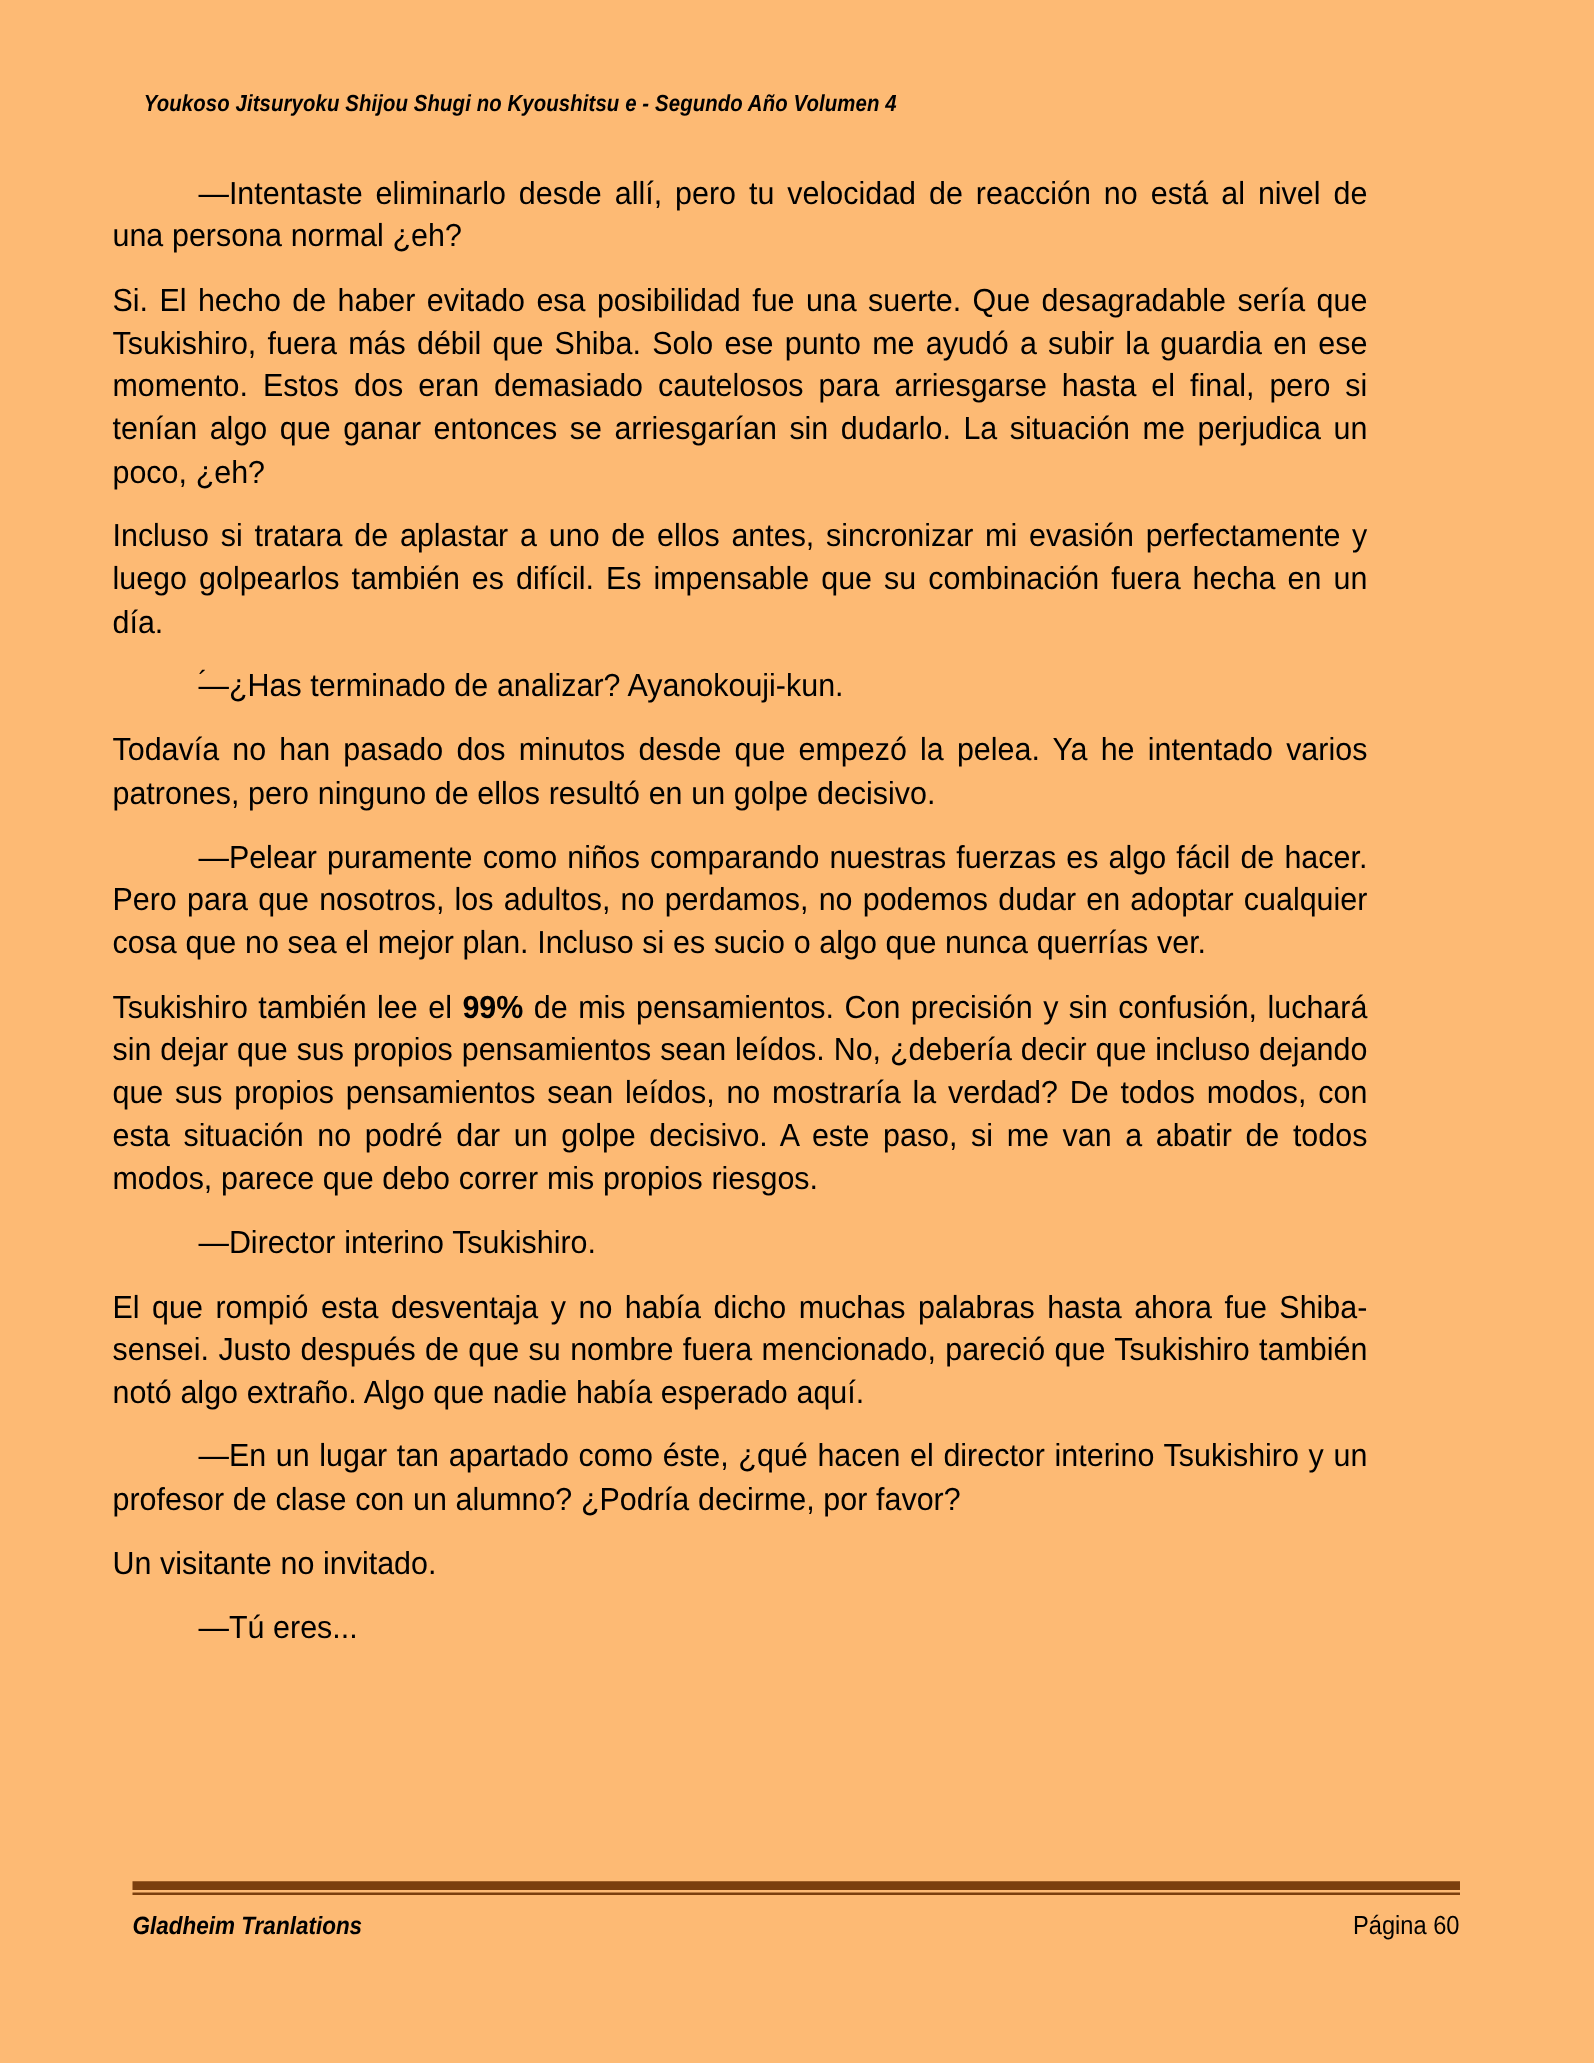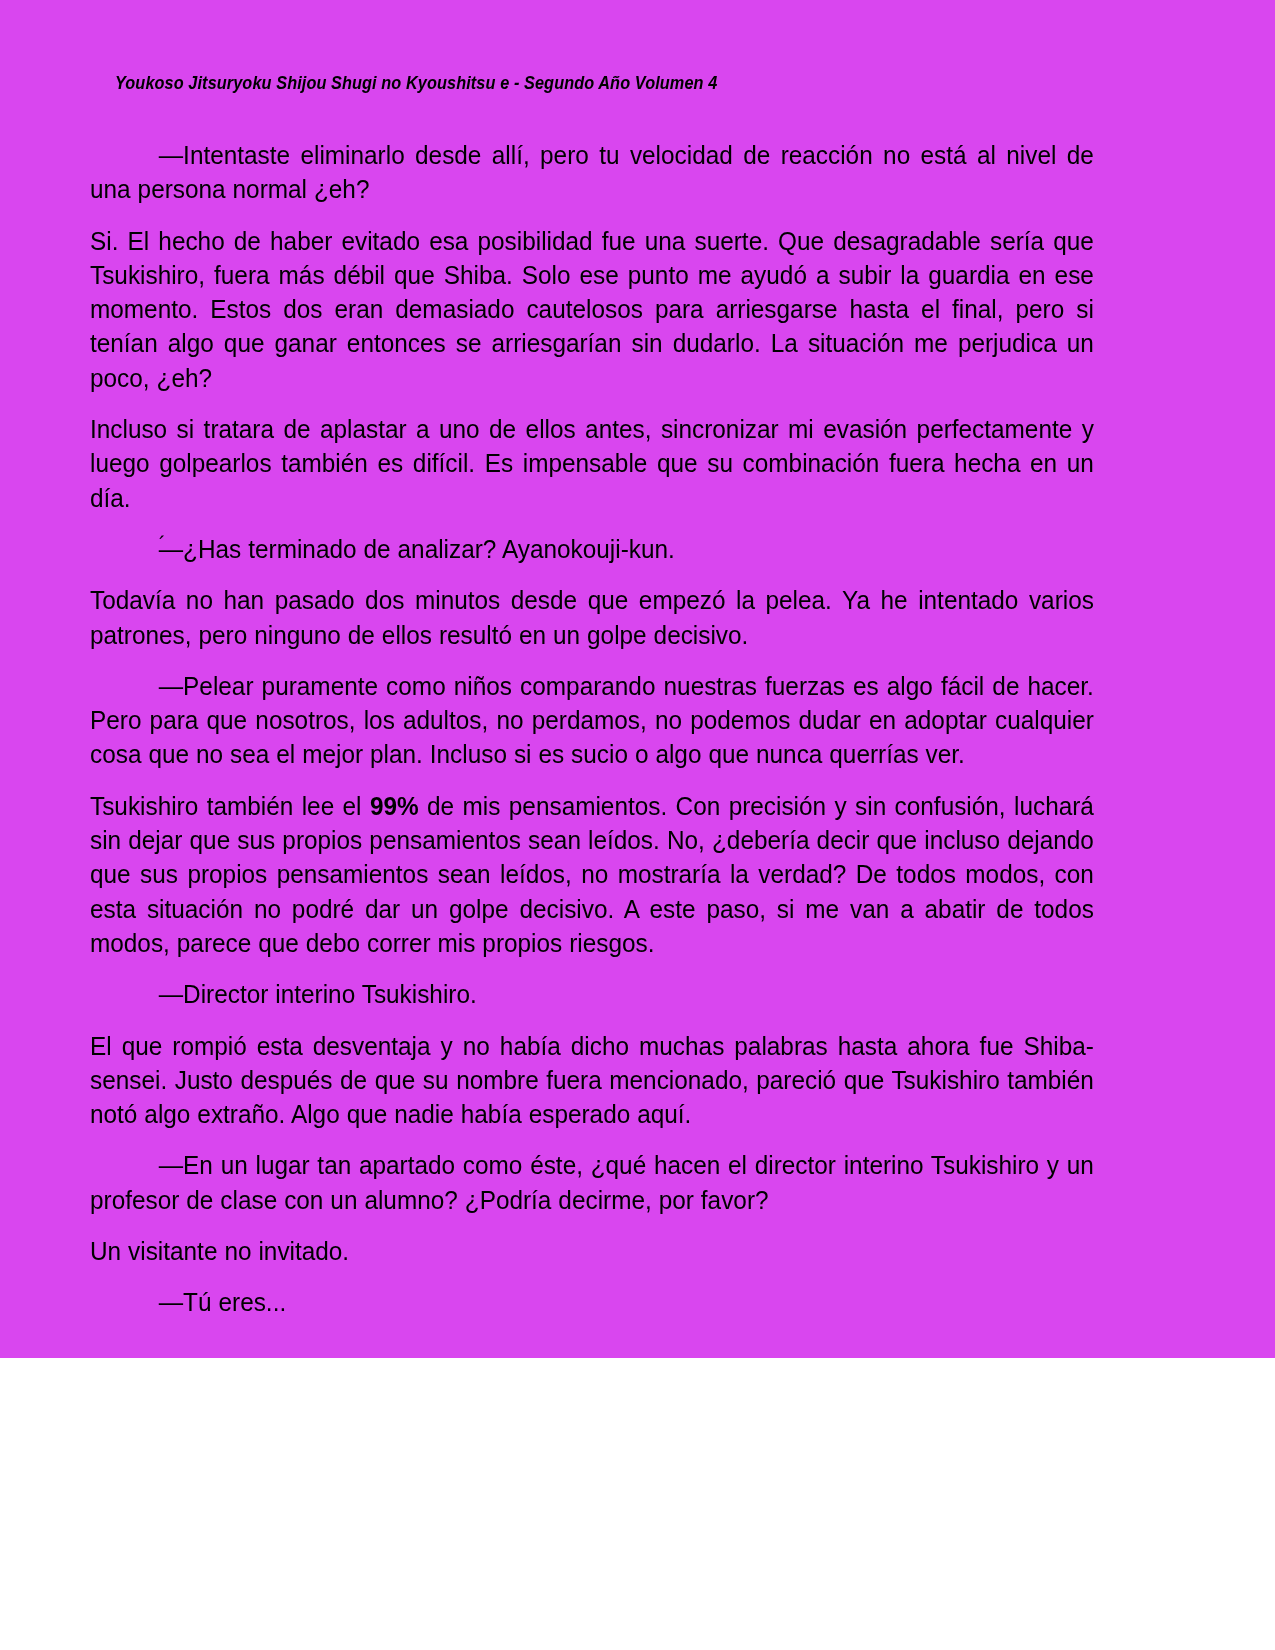--- a/index.html
+++ b/index.html
@@ -4,22 +4,22 @@
 <title>Documento</title>
 <style>
   html, body {
     margin: 0;
     padding: 0;
     background: #ffffff;
   }
   .page {
     position: relative;
     width: 1275px;
-    height: 1358px;
-    background: #d946ef;
+    height: 1650px;
+    background: #fdba74;
     margin: 0 auto;
     box-sizing: border-box;
     font-family: "Liberation Sans", "DejaVu Sans", sans-serif;
     color: #000000;
     overflow: hidden;
   }
 
   
   .header {
     position: absolute;
@@ -167,15 +167,19 @@
 
     <p class="para noindent last-line-left">Un visitante no invitado.</p>
 
     <p class="para indent last-line-left">—Tú eres...</p>
 
   </div>
 
   <div class="footer">
     <div class="footer-rule"></div>
     <div class="footer-rule-thin"></div>
+    <div class="footer-row">
+      <div class="footer-left">Gladheim Tranlations</div>
+      <div class="footer-right">Página 60</div>
+    </div>
   </div>
 
 </div>
 
 </body></html>

